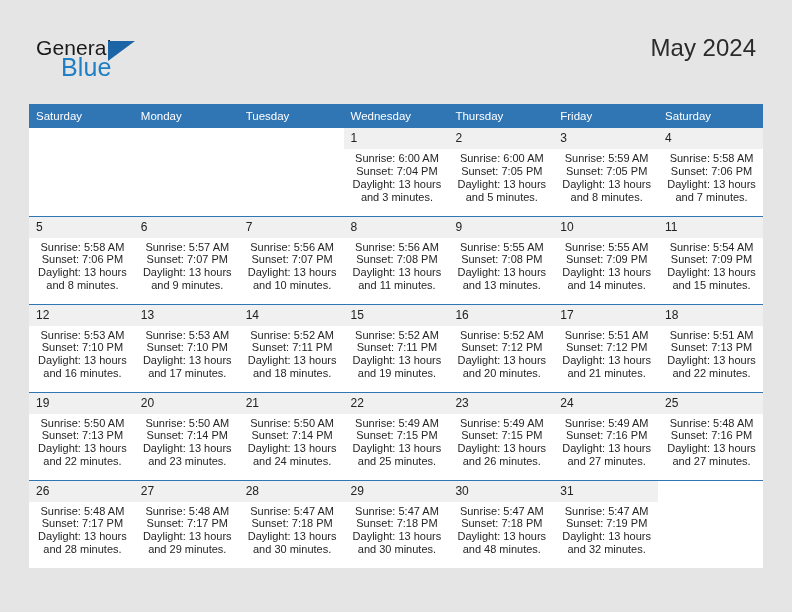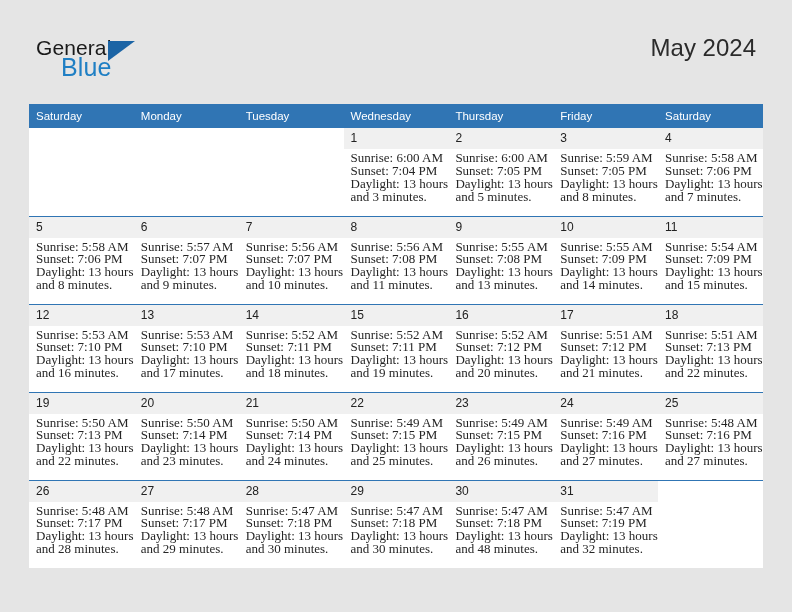--- a/index.html
+++ b/index.html
@@ -115,24 +115,25 @@
     color: #222222;
     font-size: 12px;
     line-height: 15px;
     padding: 3px 0 3px 7px;
     height: 21px;
     font-family: "Liberation Sans", sans-serif;
   }
   td.empty .daynum { background: transparent; }
   .details {
     padding: 3px 5px 0 7px;
-    font-size: 13px;
+    font-size: 11px;
     line-height: 12.9px;
     color: #252525;
-    font-family: Liberation Serif, serif;
+    font-family: Liberation Sans, sans-serif;
+    text-align: center;
   }
   .details div { white-space: nowrap; }
 </style>
 </head>
 <body>
 
 <div class="page">
 
   <div class="header">
 

